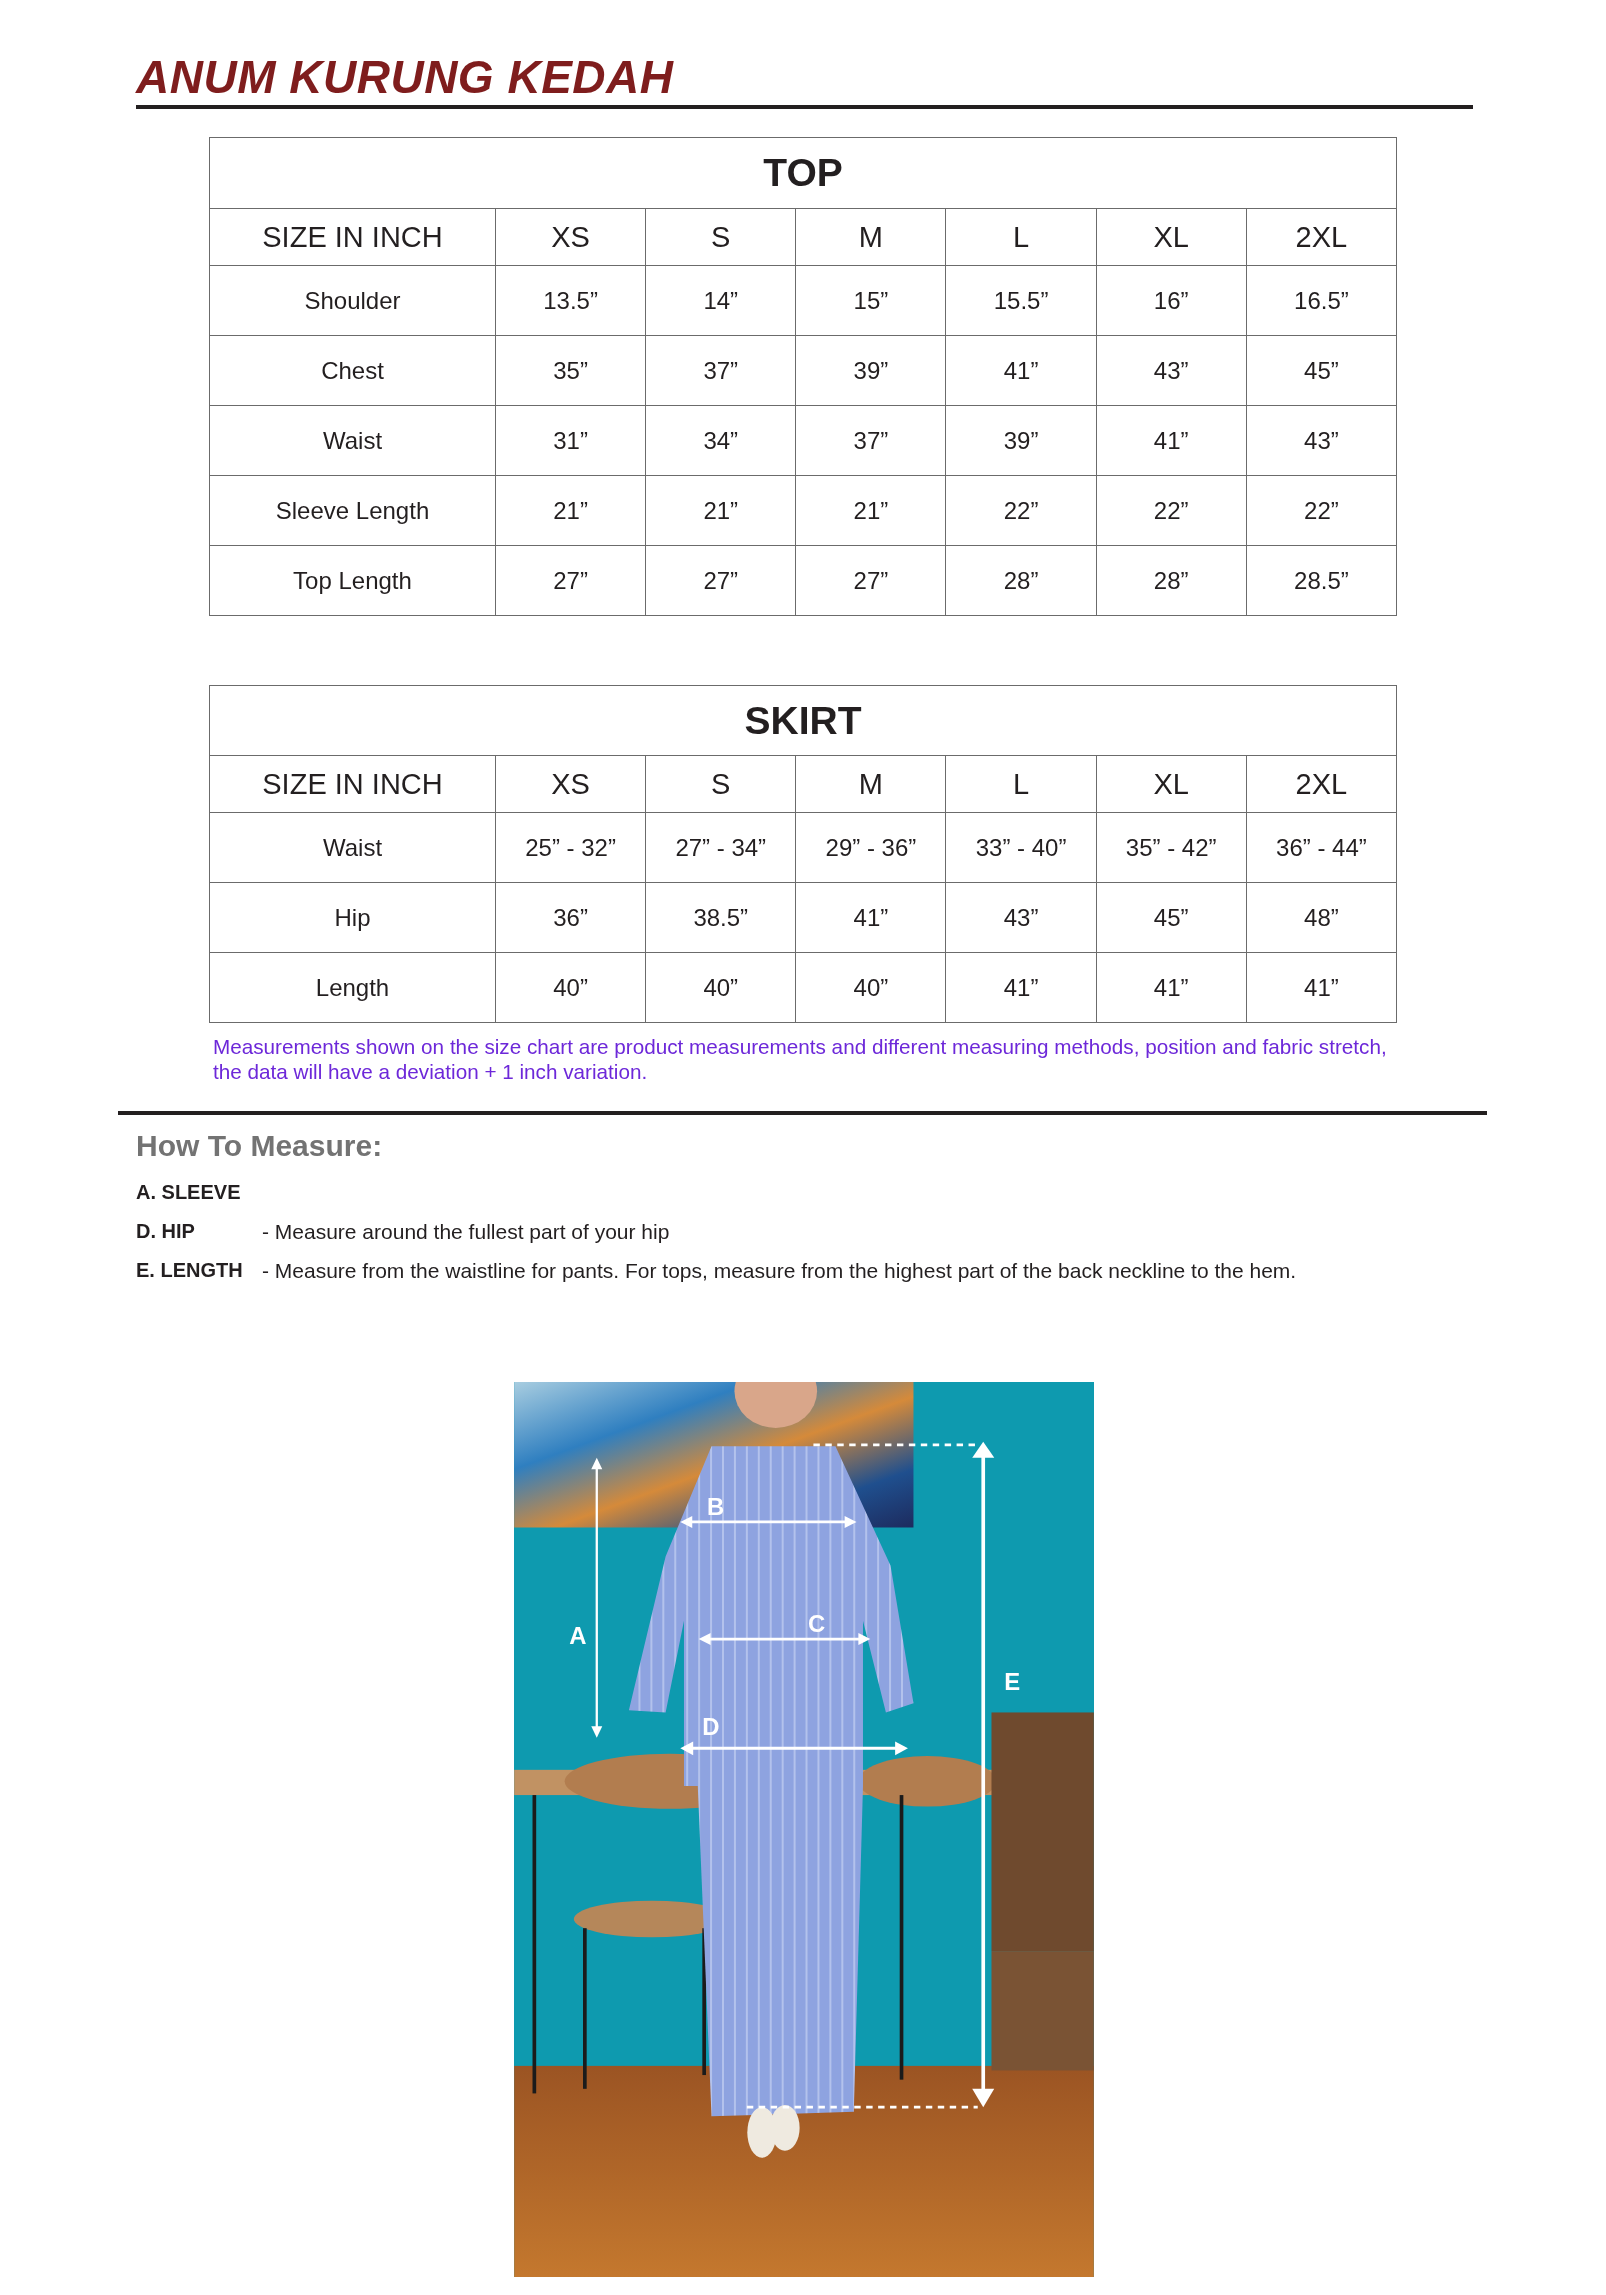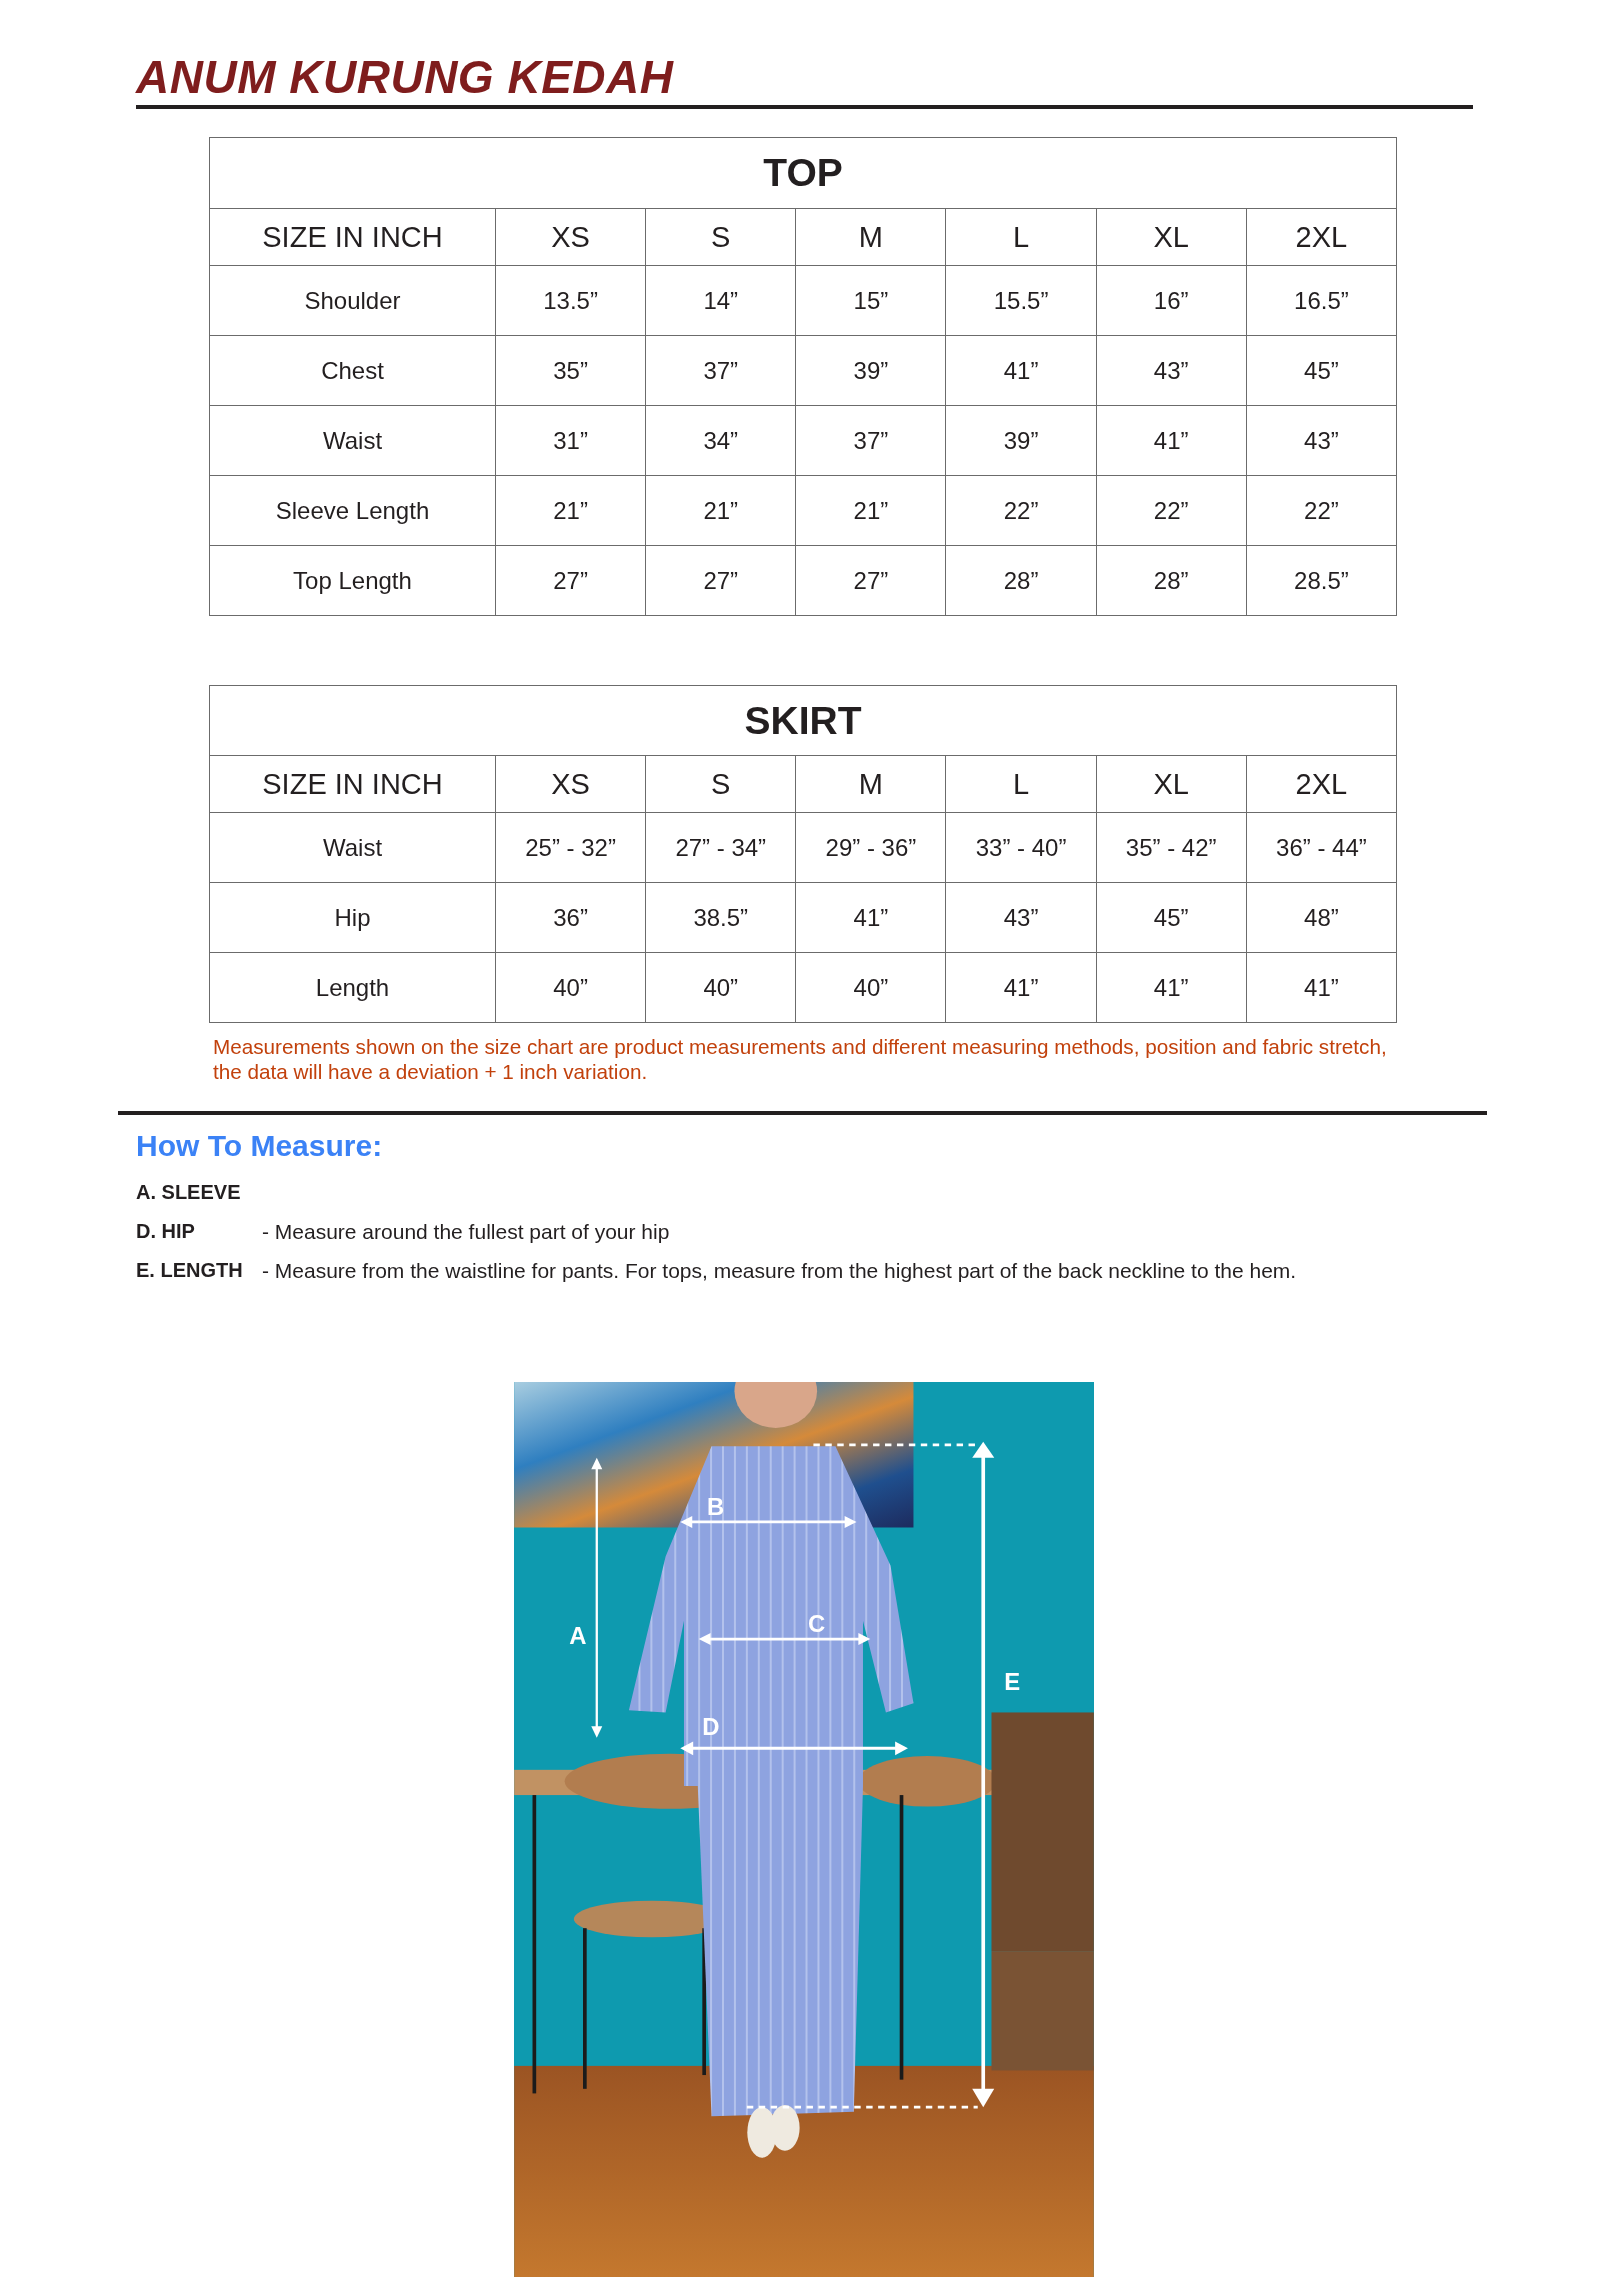--- a/index.html
+++ b/index.html
@@ -32,28 +32,28 @@
   #top-table .title-row { height: 71px; }
   #top-table .hdr-row { height 58px; }
   #top-table .hdr-row td { height: 56px; }
   #top-table .data-row td { height: 69px; }
   #skirt-table { top: 685px; }
   #skirt-table .title-row td { height: 69px; }
   #skirt-table .hdr-row td { height: 56px; }
   #skirt-table .data-row td { height: 69px; }
   .note {
     position: absolute; left: 213px; top: 1034px; width: 1194px;
-    font-size: 20.7px; line-height: 25px; color: #c2410c; margin: 0;
+    font-size: 20.7px; line-height: 25px; color: #6d28d9; margin: 0;
   }
   .section-rule {
     position: absolute; left: 118px; top: 1111px; width: 1369px; height: 3.7px; background: #231f20;
   }
   .howto-title {
     position: absolute; left: 136px; top: 1129px; margin: 0;
-    font-size: 30px; font-weight: bold; color: #3b82f6;
+    font-size: 30px; font-weight: bold; color: #737373;
   }
   .howto-list { position: absolute; left: 136px; top: 1173px; margin: 0; padding: 0; list-style: none; }
   .howto-item { height: 39px; display: flex; align-items: center; font-size: 21px; }
   .howto-label { width: 126px; font-weight: bold; font-size: 20px; flex: none; }
   .howto-desc { white-space: nowrap; }
   .photo {
     position: absolute; left: 514px; top: 1382px; width: 580px; height: 895px; overflow: hidden;
     background: #0e9aaf;
   }
   .photo svg { display: block; }

